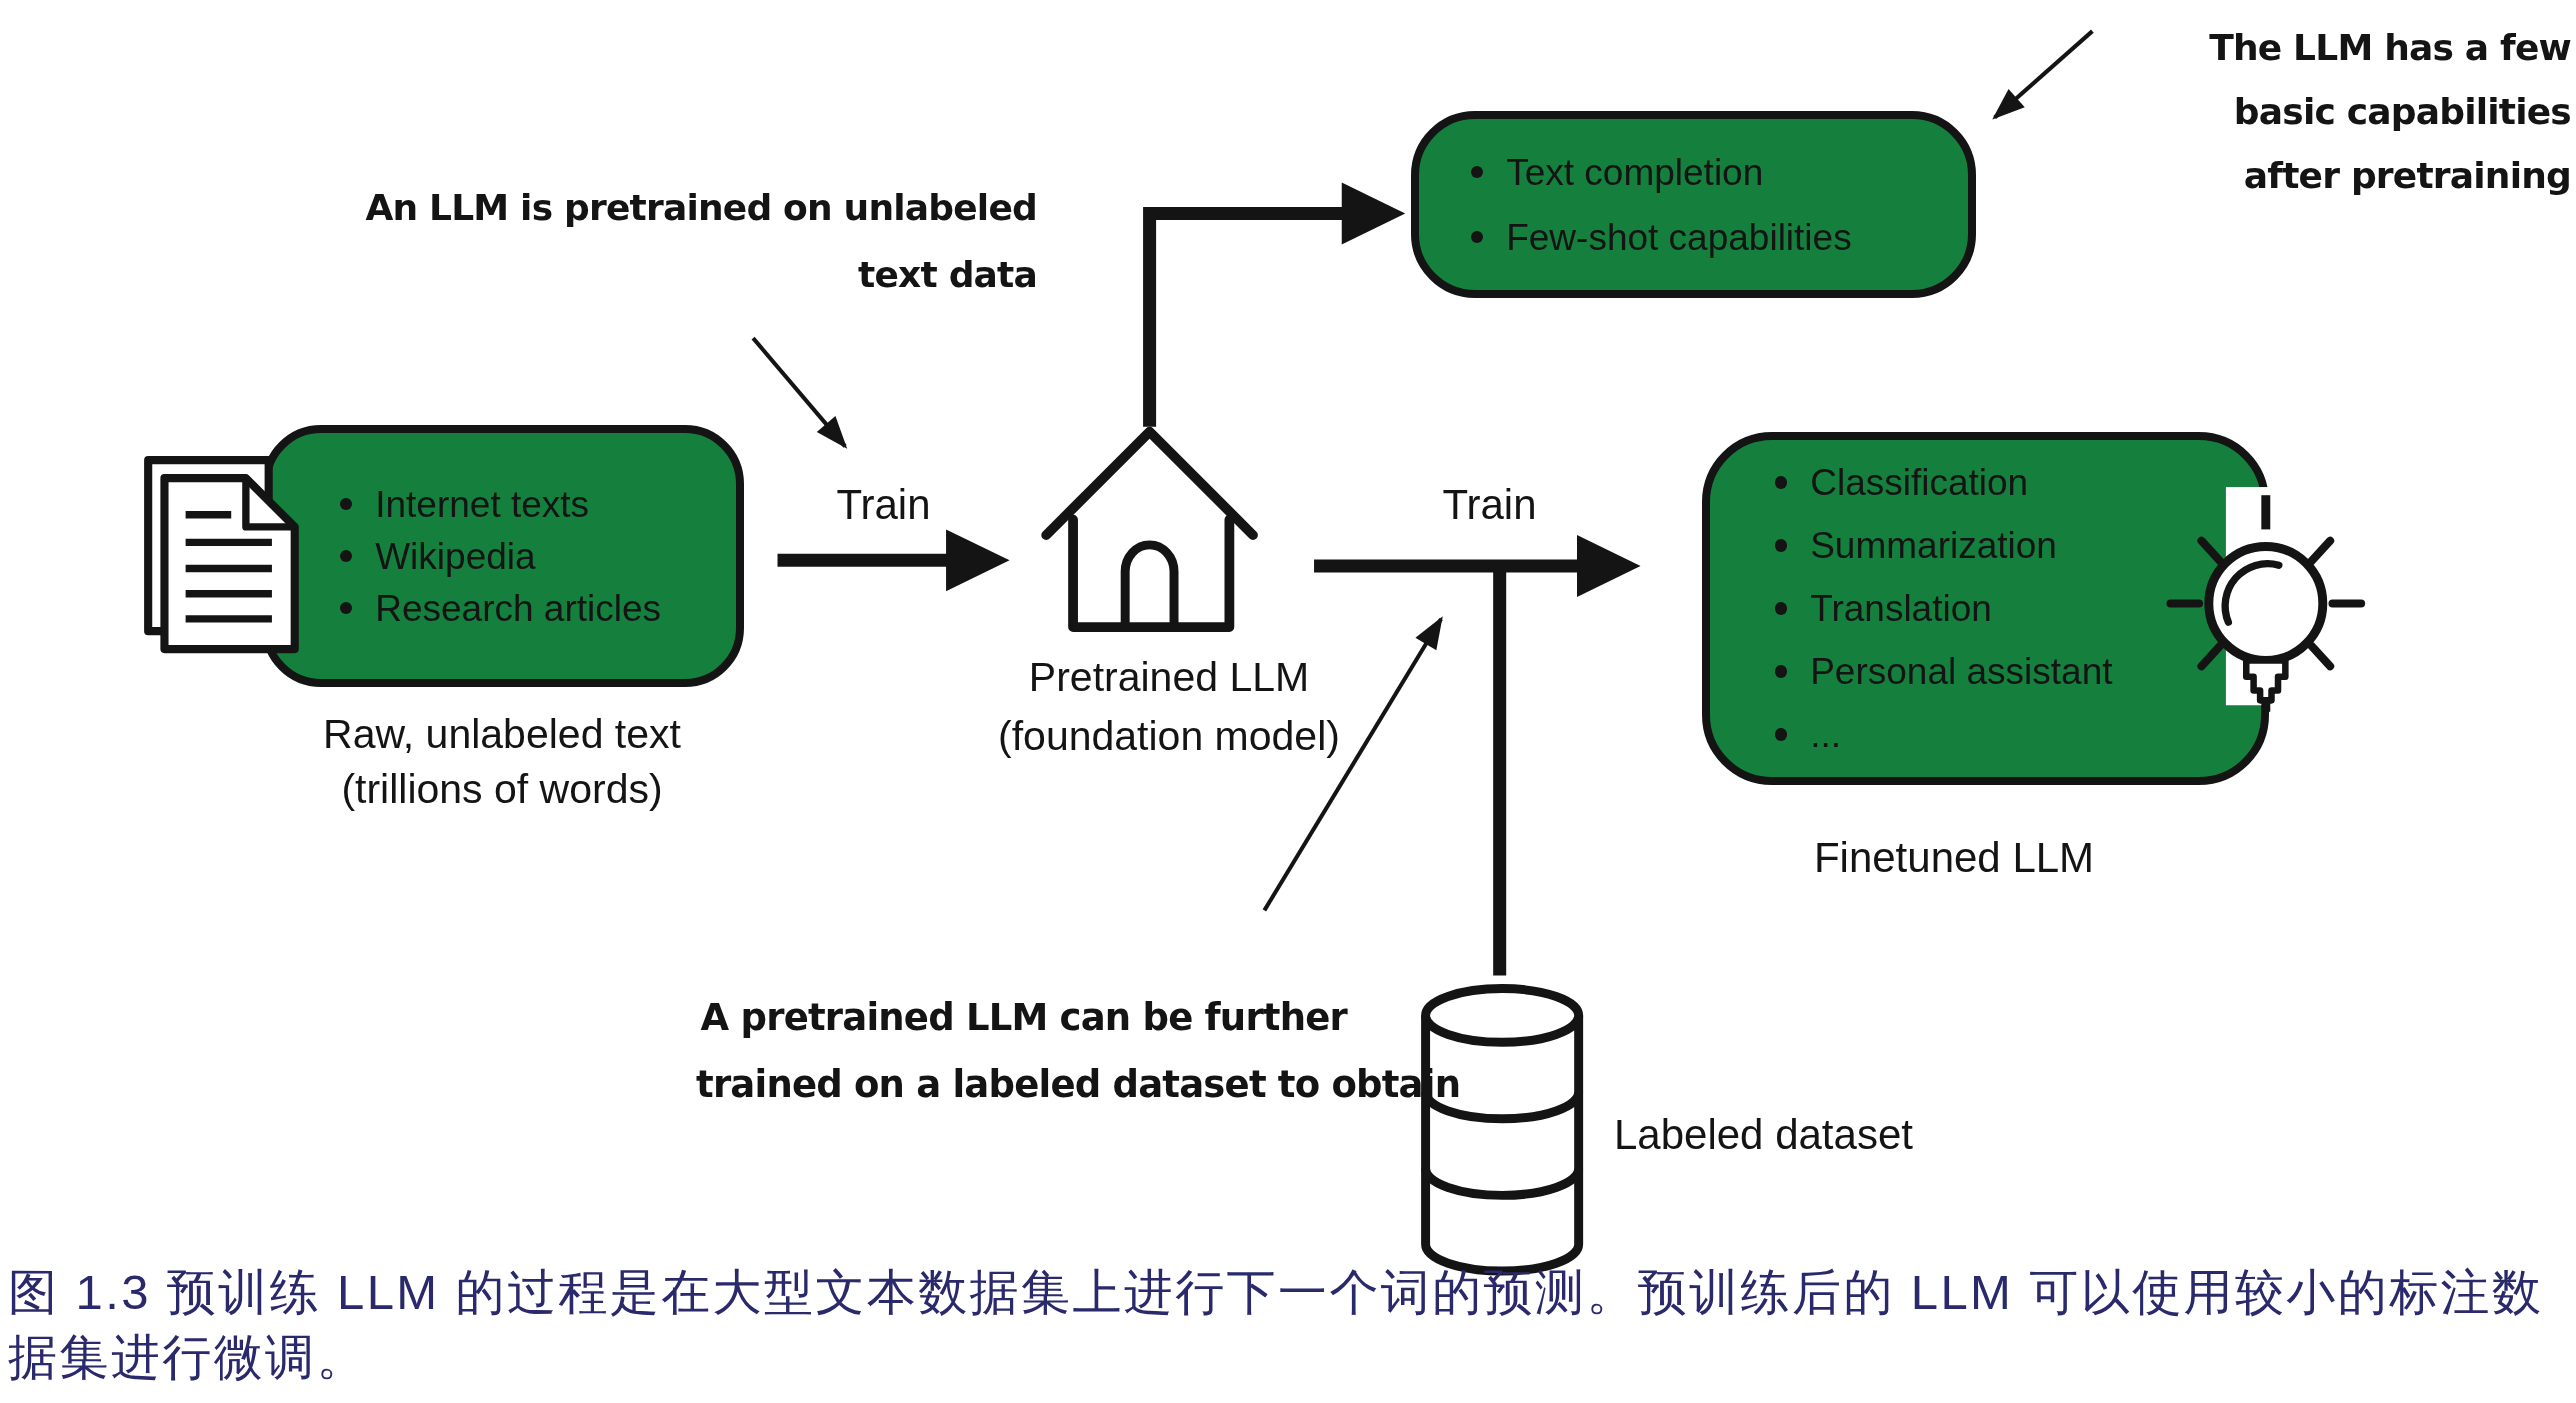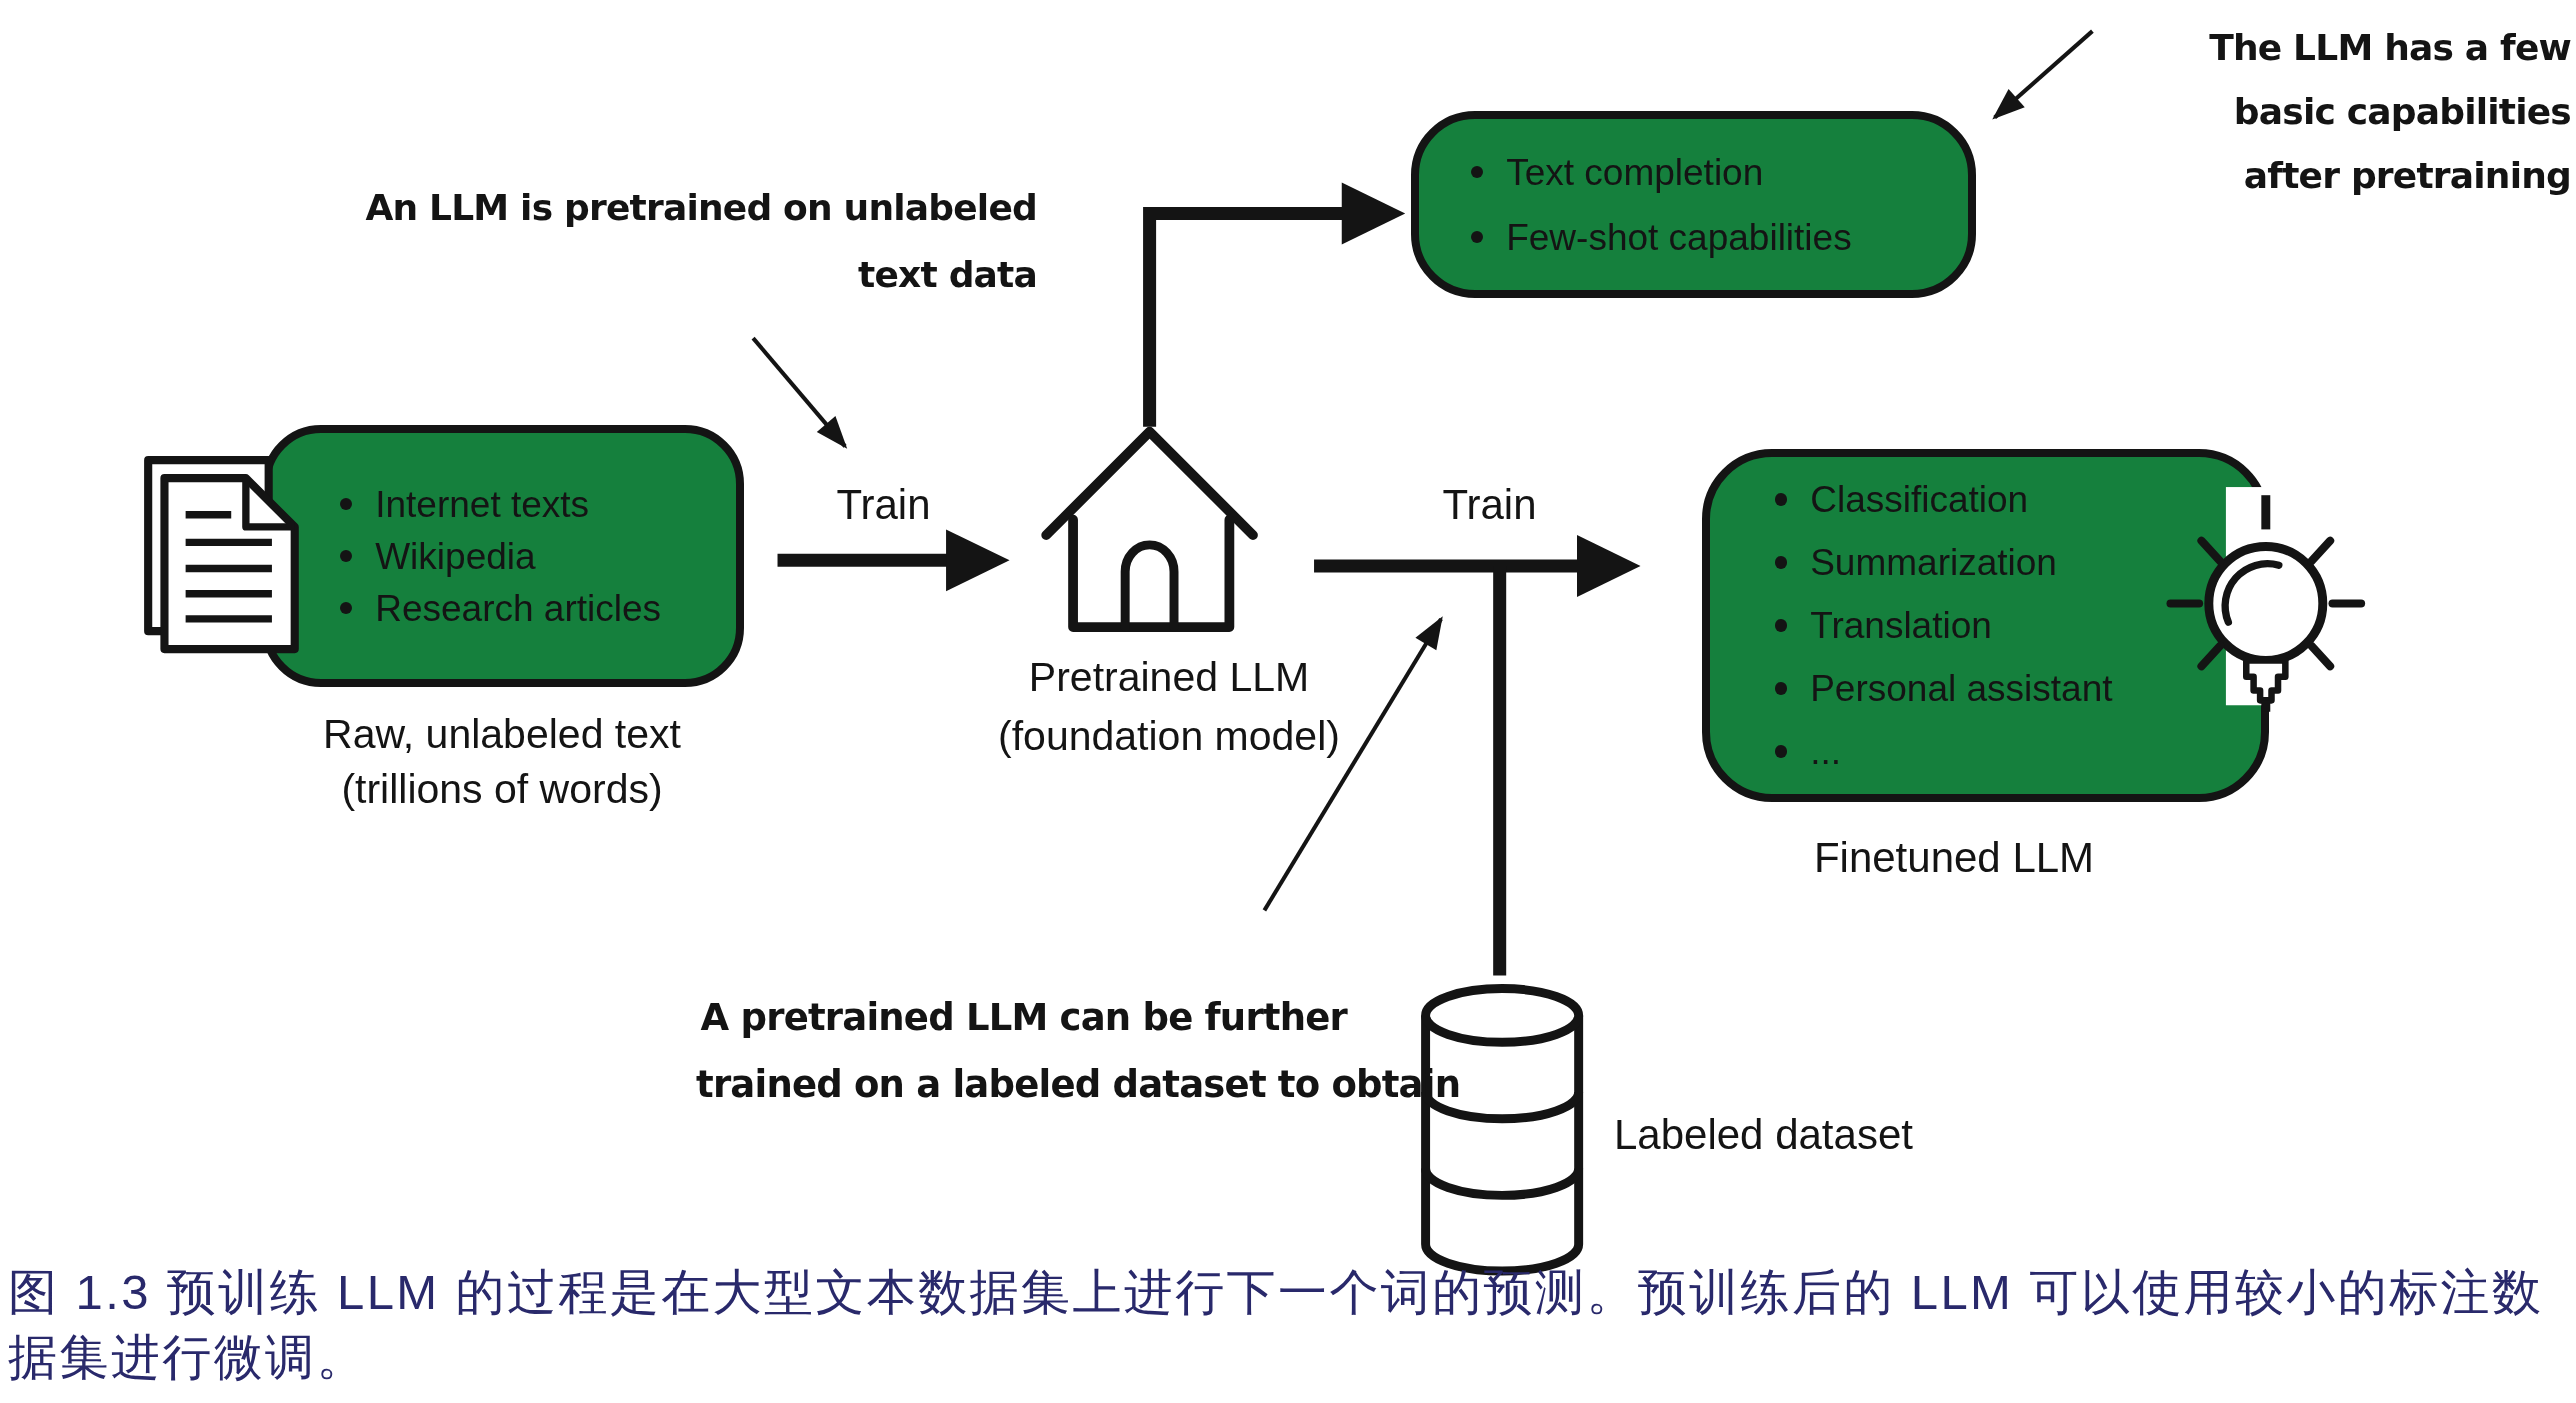--- a/index.html
+++ b/index.html
@@ -14,21 +14,21 @@
   }
   .bullet-row{display:flex;align-items:center;}
   .dot{
     flex:0 0 auto;width:12.2px;height:12.2px;border-radius:50%;background:#141414;margin-right:23px;
   }
   .bullet-text{font-size:37px;line-height:1;white-space:nowrap;}
   .box-raw{left:262px;top:425px;width:482px;height:262px;border-radius:59px;padding-left:70px;}
   .box-raw .bullet-row{height:52px;}
   .box-cap{left:1411px;top:111px;width:565px;height:187px;border-radius:64px;padding-left:52px;}
   .box-cap .bullet-row{height:65px;}
-  .box-fin{left:1702px;top:449px;width:567px;height:353px;border-radius:70px;padding-left:65px;}
+  .box-fin{left:1702px;top:432px;width:567px;height:353px;border-radius:70px;padding-left:65px;}
   .box-fin .bullet-row{height:63px;}
   
   .dlabel{position:absolute;text-align:center;font-size:41px;line-height:57px;white-space:nowrap;}
   .train{font-size:42px;line-height:46px;}
   .left-align{text-align:left;}
   
   .ann{
     position:absolute;text-align:right;font-family:"DejaVu Sans",sans-serif;
     font-weight:700;font-size:36px;line-height:67px;letter-spacing:-0.8px;white-space:nowrap;
   }

